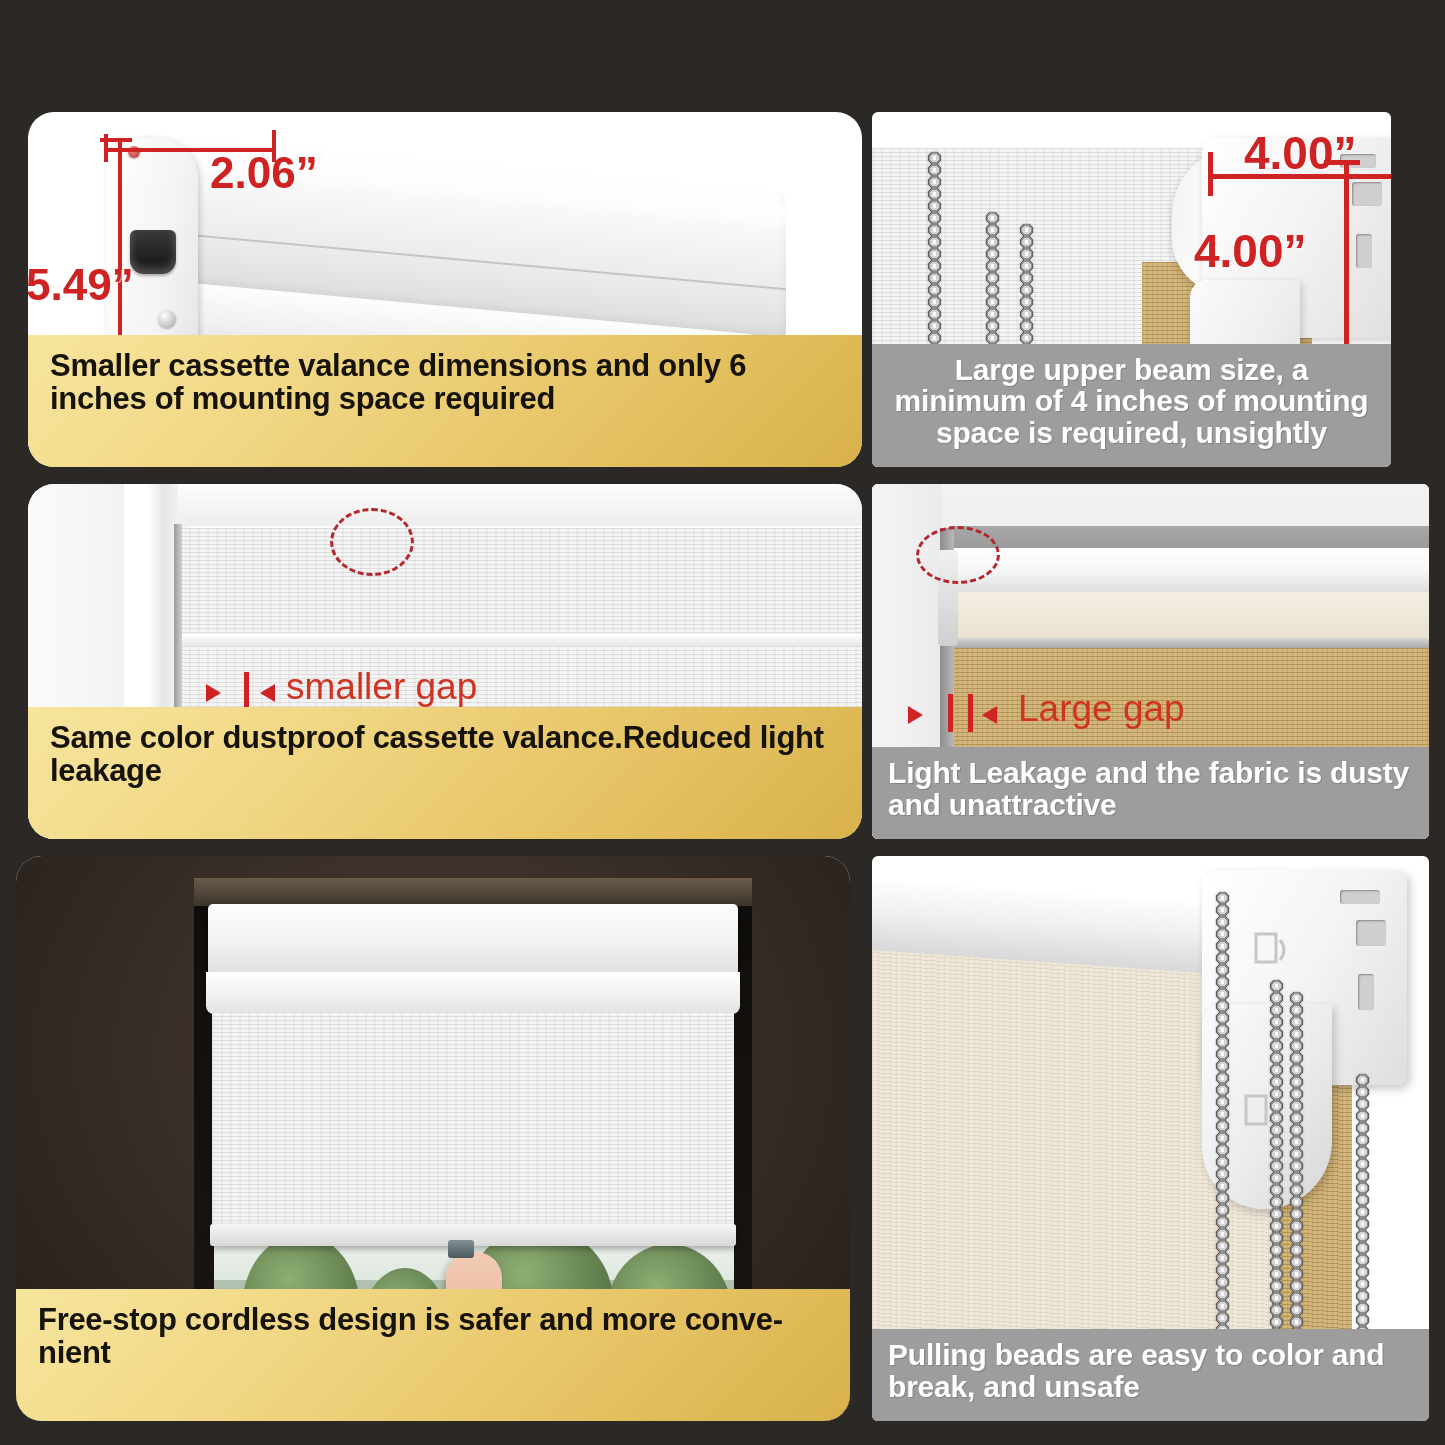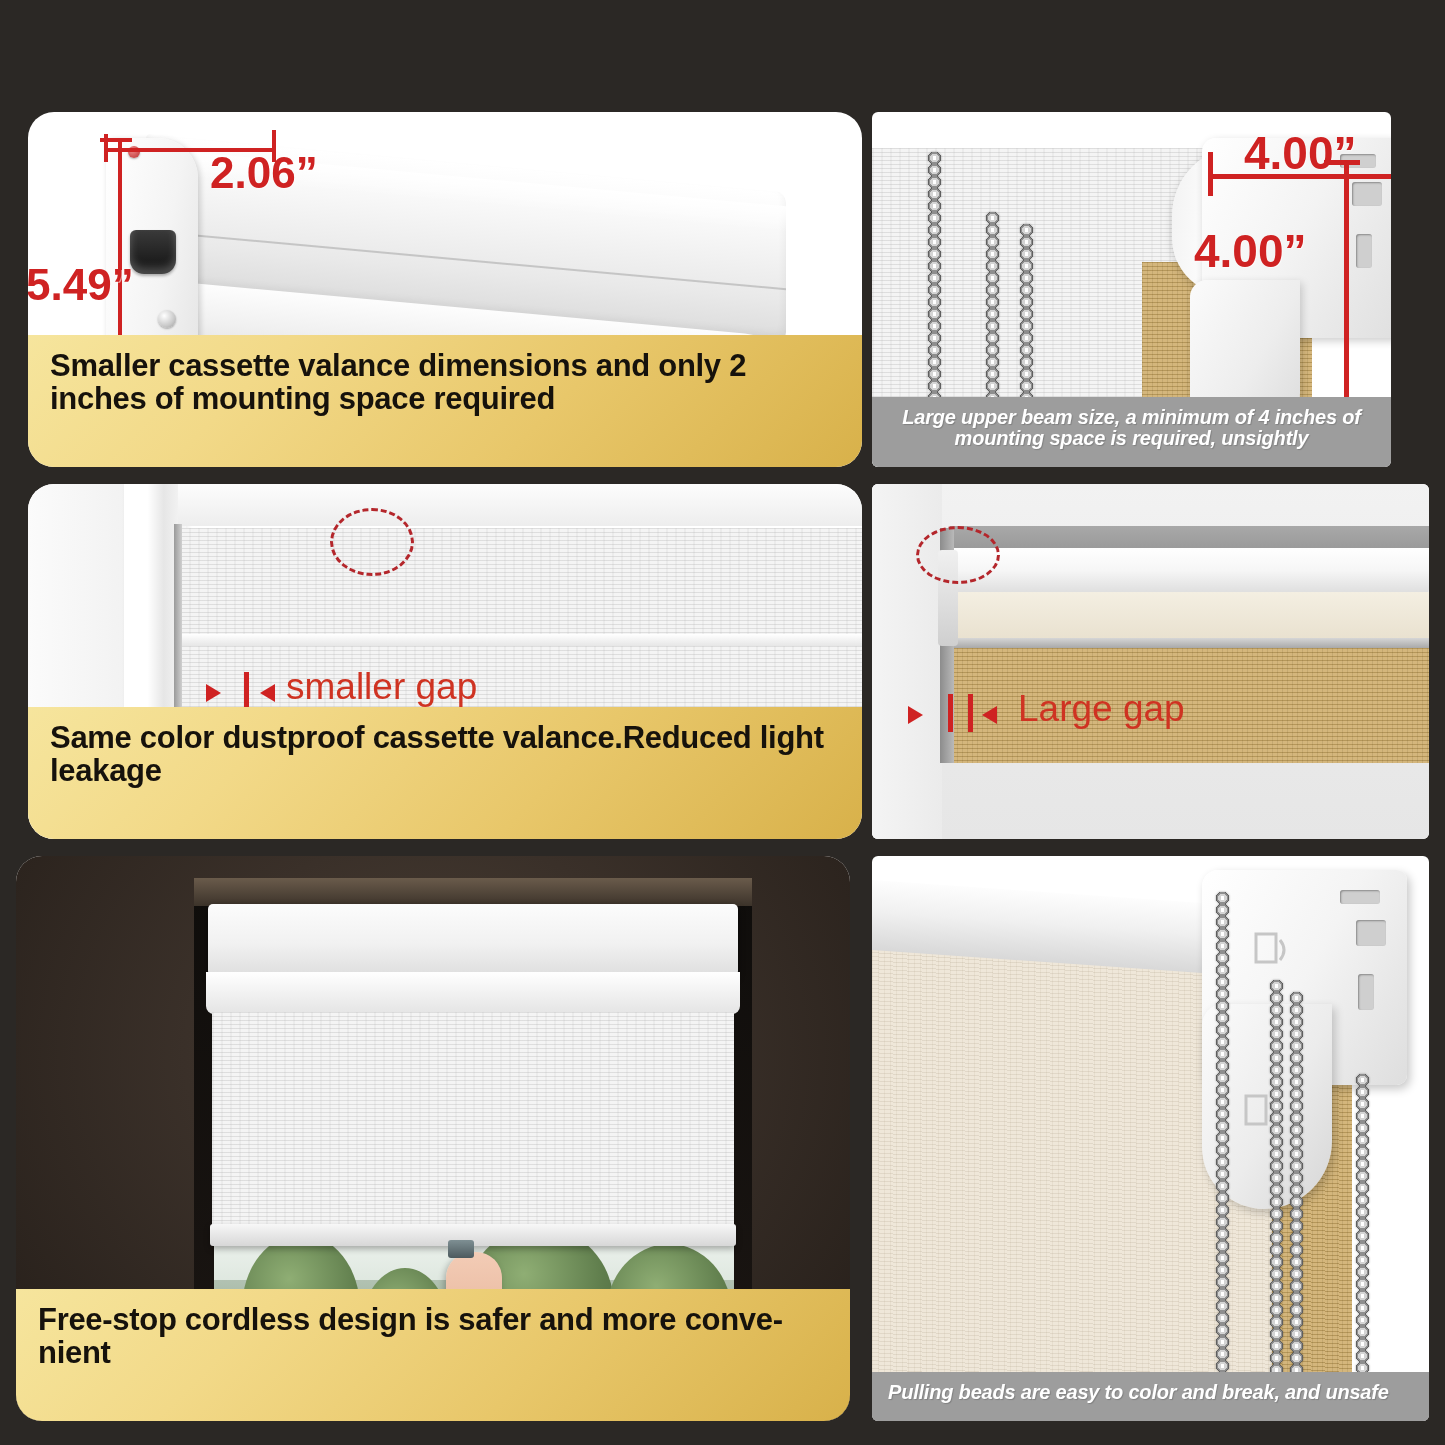--- a/index.html
+++ b/index.html
@@ -41,24 +41,23 @@
     background:linear-gradient(135deg,#f6e59d 0%,#f2d988 28%,#e8c76a 62%,#d8b14a 100%);
     color:#16120c;
     padding:14px 22px 34px 22px;
     font-size:31px;font-weight:bold;line-height:1.07;
     letter-spacing:-0.3px;
   }
   .cap-gray{
     background:#9d9d9d;
     color:#ffffff;
     padding:10px 16px 18px 16px;
-    font-size:20px;font-weight:bold;line-height:1.06;
+    font-size:30px;font-weight:bold;line-height:1.06;
     letter-spacing:-0.2px;
     text-shadow:1px 1px 1px rgba(0,0,0,.18);
-    font-style:italic;
   }
   .cap-gold.tall{padding-bottom:52px;}
 
   
   .wt{ 
     background-color:#f4f4f4;
     background-image:
       repeating-linear-gradient(180deg, rgba(170,170,170,.30) 0 1px, rgba(255,255,255,0) 1px 4px),
       repeating-linear-gradient(90deg, rgba(190,190,190,.16) 0 2px, rgba(255,255,255,0) 2px 9px);
   }
@@ -248,21 +247,21 @@
       <div class="dim-line" style="left:76px;top:36px;width:172px;height:4px;"></div>
       <div class="dim-line" style="left:76px;top:22px;width:4px;height:28px;"></div>
       <div class="dim-line" style="left:244px;top:18px;width:4px;height:32px;"></div>
       <div class="dim-txt" style="left:182px;top:12px;font-size:44px;margin-top:24px;">2.06”</div>
 
       <div class="dim-line" style="left:90px;top:26px;width:4px;height:290px;"></div>
       <div class="dim-line" style="left:72px;top:26px;width:32px;height:4px;"></div>
       <div class="dim-line" style="left:72px;top:312px;width:32px;height:4px;"></div>
       <div class="dim-txt" style="left:-2px;top:148px;font-size:44px;">5.49”</div>
     </div>
-    <div class="cap cap-gold tall">Smaller cassette valance dimensions and only 2 inches of mounting space required</div>
+    <div class="cap cap-gold tall">Smaller cassette valance dimensions and only 6 inches of mounting space required</div>
   </div>
 
   <div class="panel right p2">
     <div class="media">
       <div class="b-fabric wt"></div>
       <div class="b-fabric2 khaki"></div>
       <div class="b-tube"></div>
       <div class="b-bracket">
         <div class="b-notch" style="left:138px;top:16px;width:36px;height:14px;"></div>
         <div class="b-notch" style="left:150px;top:44px;width:30px;height:24px;"></div>
@@ -320,20 +319,21 @@
       <div class="g-clip"></div>
 
       <div class="dash-ellipse" style="left:44px;top:42px;width:78px;height:52px;"></div>
 
       <div class="arrow-r" style="left:36px;top:222px;"></div>
       <div class="dim-line" style="left:76px;top:210px;width:5px;height:38px;"></div>
       <div class="dim-line" style="left:96px;top:210px;width:5px;height:38px;"></div>
       <div class="arrow-l" style="left:110px;top:222px;"></div>
       <div class="gap-txt" style="left:146px;top:204px;font-size:37px;">Large gap</div>
     </div>
+    <div class="cap cap-gray">Light Leakage and the fabric is dusty and unattractive</div>
   </div>
 
   <div class="panel left p5">
     <div class="media">
       <div class="r-wall"></div>
       <div class="r-recess"></div>
       <div class="r-rev"></div>
       <div class="r-glass">
         <div class="r-sky"></div>
         <div class="r-tree" style="left:28px;top:18px;width:118px;height:150px;"></div>

